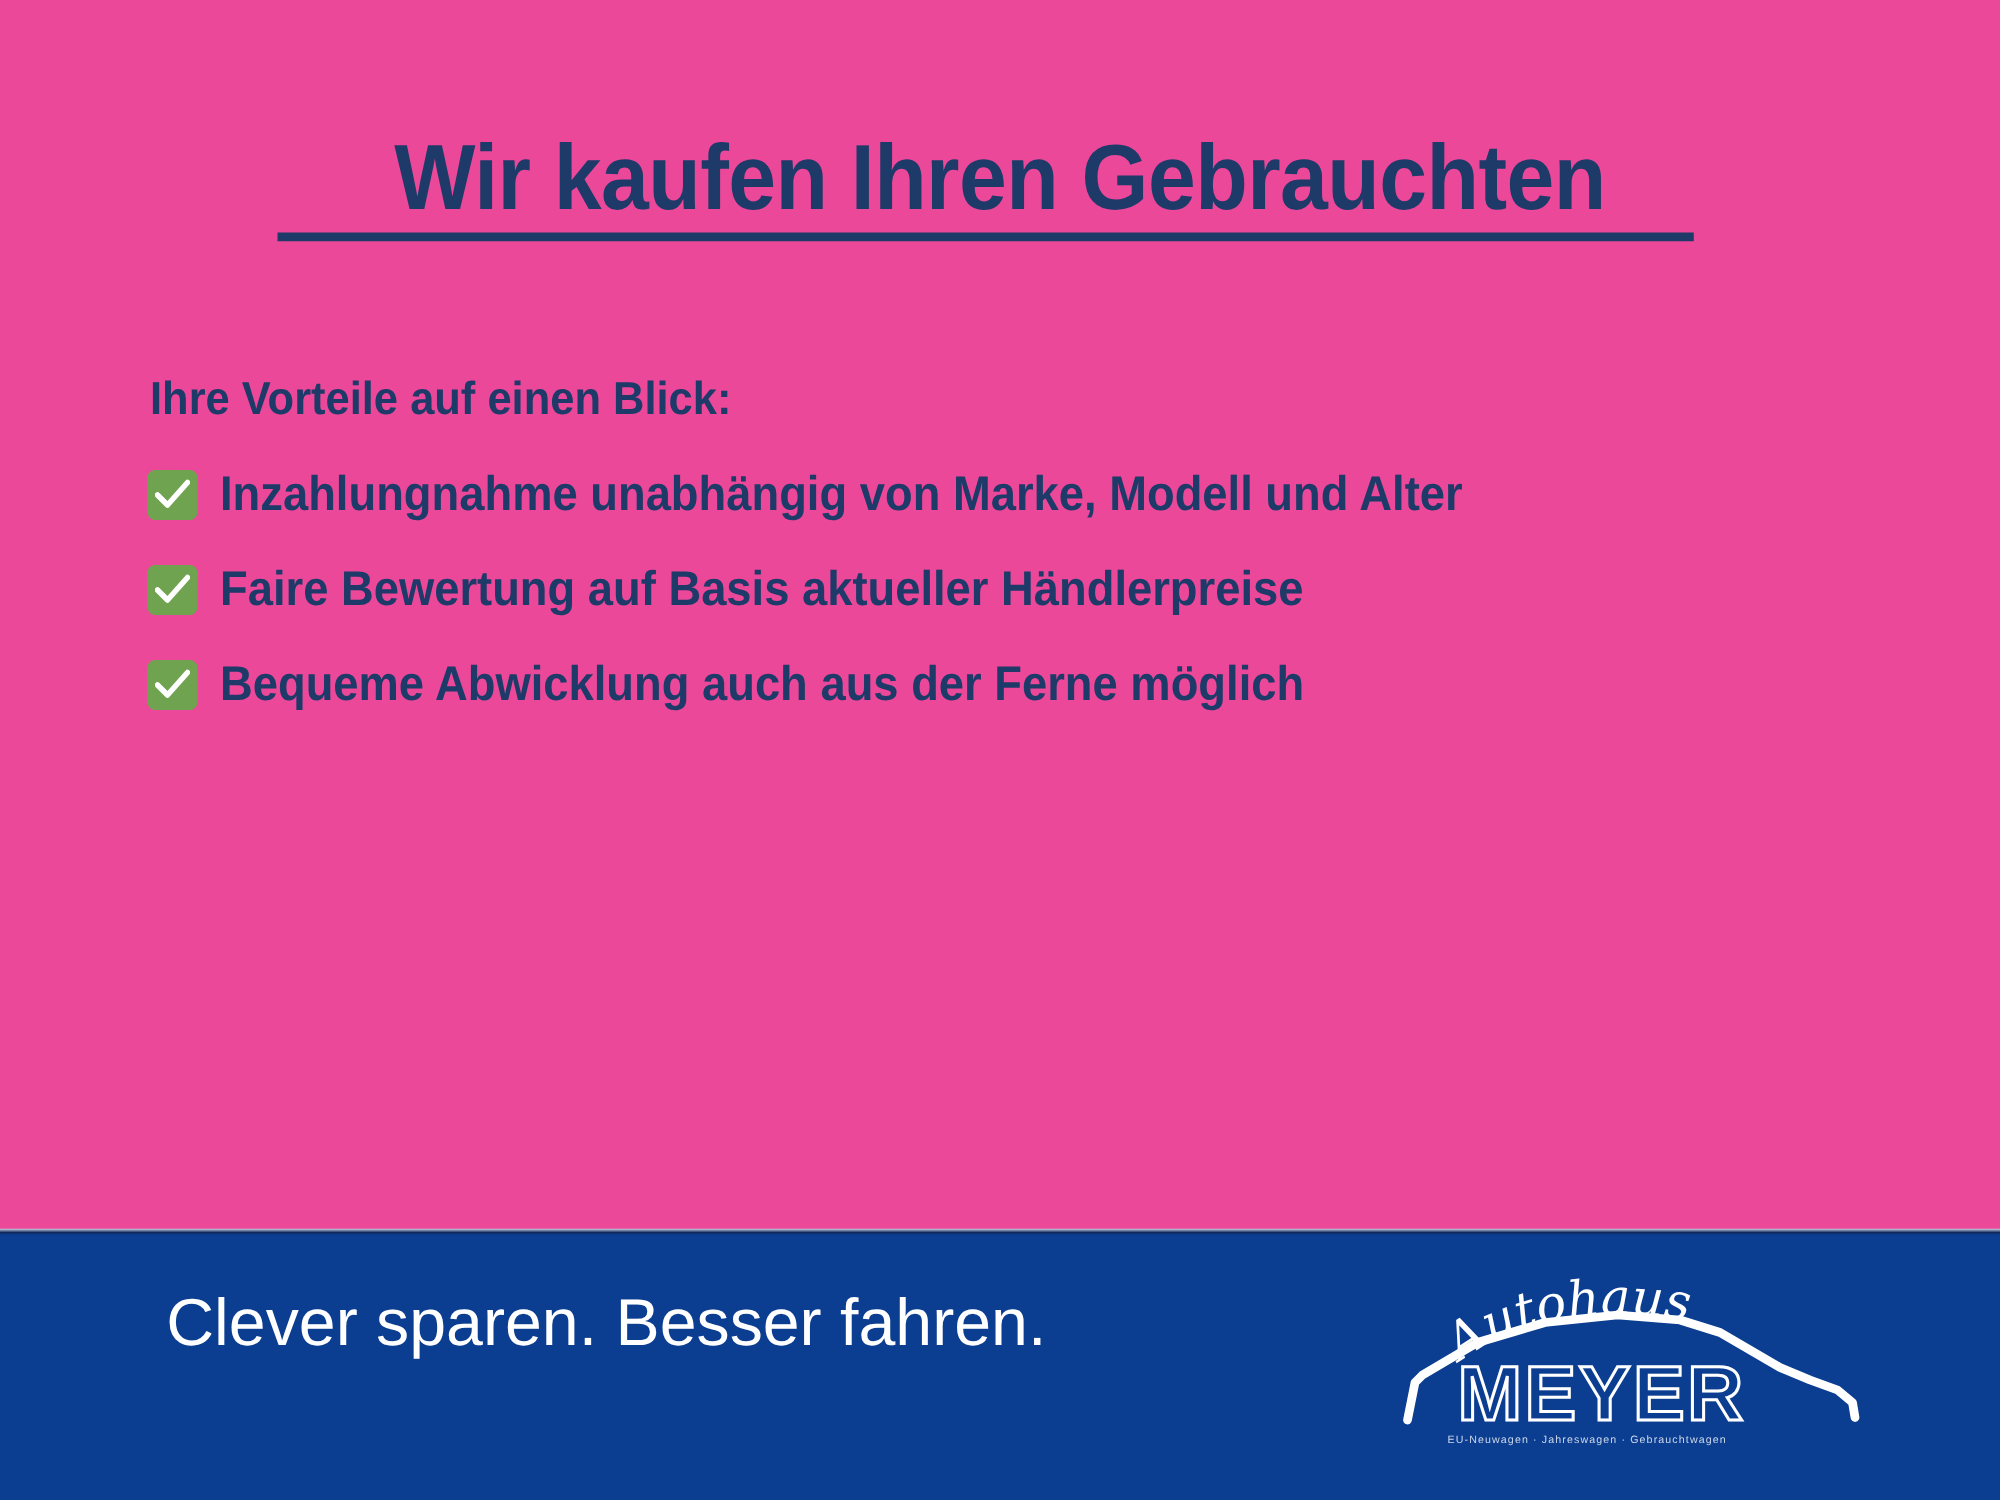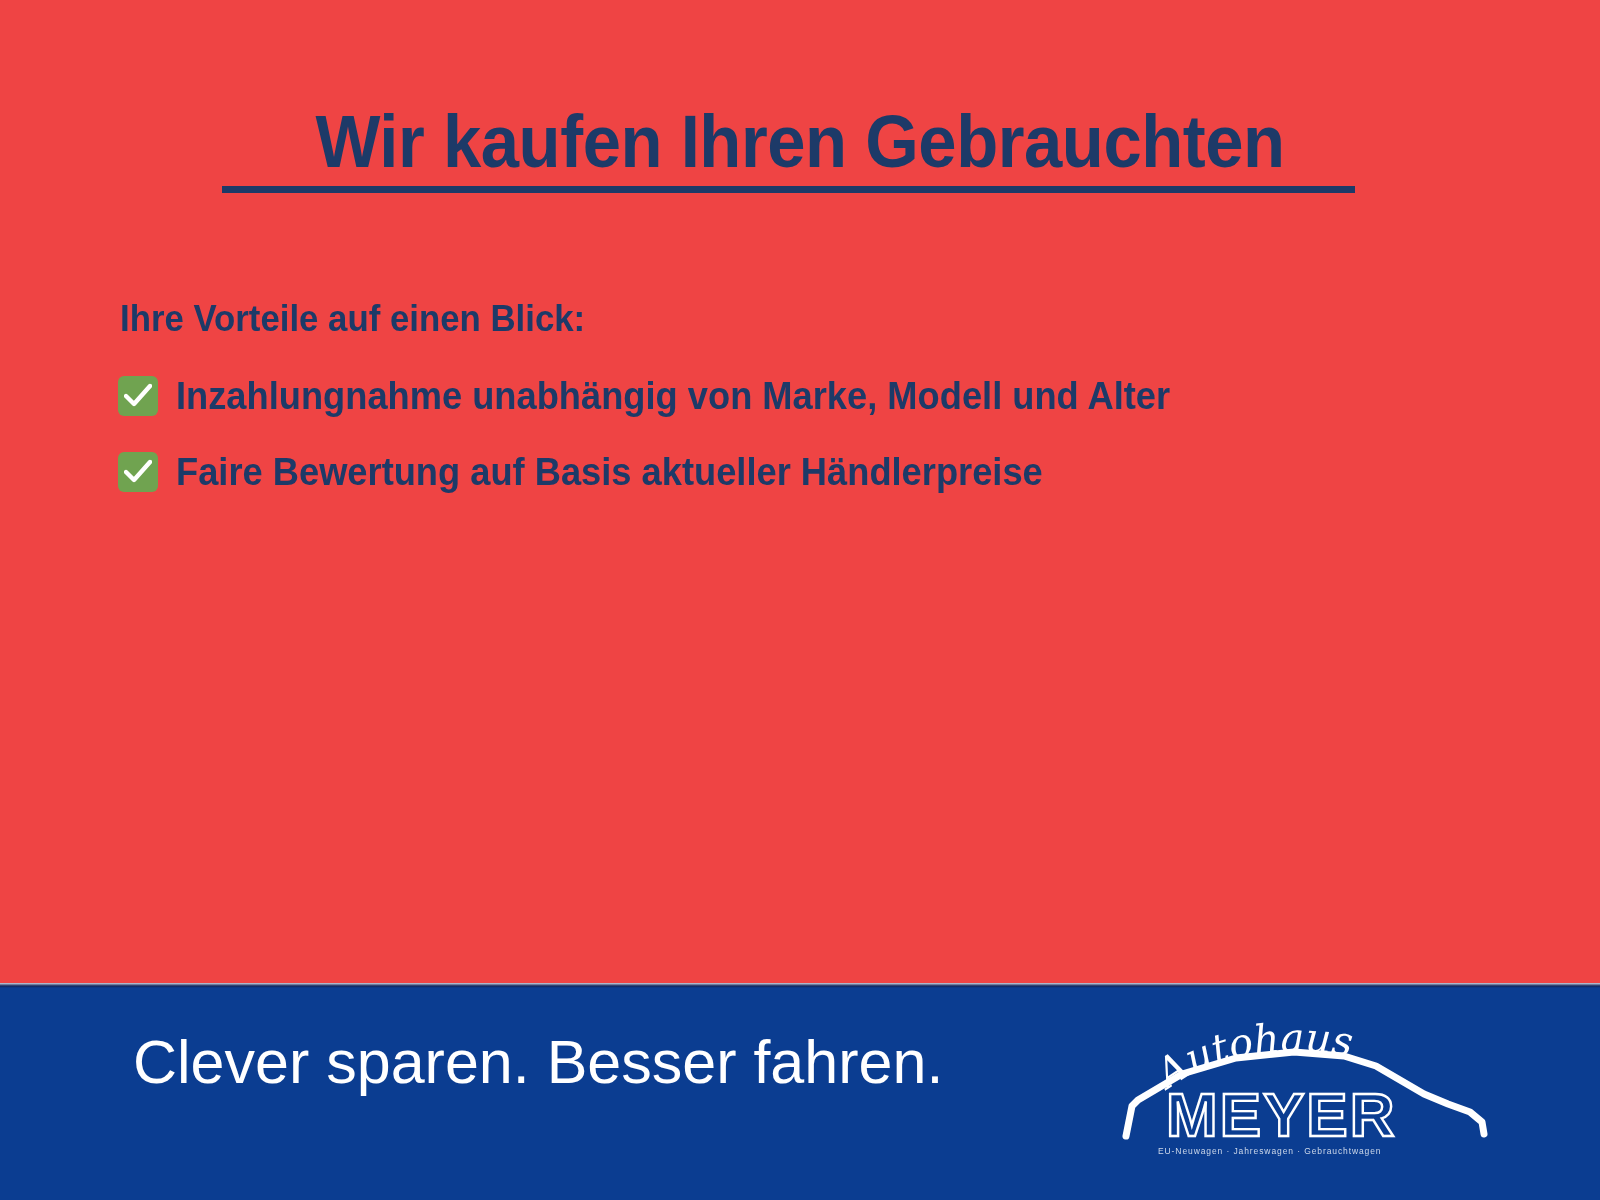--- a/index.html
+++ b/index.html
@@ -9,21 +9,21 @@
     background: #ffffff;
   }
   body {
     font-family: "Liberation Sans", sans-serif;
   }
 
   .page {
     position: relative;
     width: 1600px;
     height: 1200px;
-    background: #ef4444;
+    background: #ec4899;
     overflow: hidden;
   }
 
   
   .headline-wrap {
     position: absolute;
     left: 0;
     top: 104px;
     width: 1600px;
     text-align: center;
@@ -121,21 +121,21 @@
     width: 1600px;
     height: 212px;
     background: #0b3d91;
   }
   .footer-slogan {
     position: absolute;
     left: 133px;
     top: 1032px;
     font-family: "Liberation Sans", sans-serif;
     font-weight: 400;
-    font-size: 61px;
+    font-size: 53px;
     line-height: 1;
     color: #ffffff;
     white-space: nowrap;
   }
 
   
   .logo {
     position: absolute;
     left: 1118px;
     top: 1008px;
@@ -193,20 +193,28 @@
       <span class="check-icon">
         <svg viewBox="0 0 28 26" aria-hidden="true">
           <path d="M2 13 L10 21 L26 3" fill="none" stroke="#ffffff" stroke-width="4.4" stroke-linecap="round" stroke-linejoin="round"></path>
         </svg>
       </span>
       <span class="benefit-text">Faire Bewertung auf Basis aktueller Händlerpreise</span>
     </div>
 
 
 
+    <div class="benefit-row">
+      <span class="check-icon">
+        <svg viewBox="0 0 28 26" aria-hidden="true">
+          <path d="M2 13 L10 21 L26 3" fill="none" stroke="#ffffff" stroke-width="4.4" stroke-linecap="round" stroke-linejoin="round"></path>
+        </svg>
+      </span>
+      <span class="benefit-text">Bequeme Abwicklung auch aus der Ferne möglich</span>
+    </div>
 
   </div>
 
   <div class="footer-hairline"></div>
   <div class="footer"></div>
 
   <div class="footer-slogan">Clever sparen. Besser fahren.</div>
 
   <div class="logo">
     <svg viewBox="0 0 372 152" aria-hidden="true">

